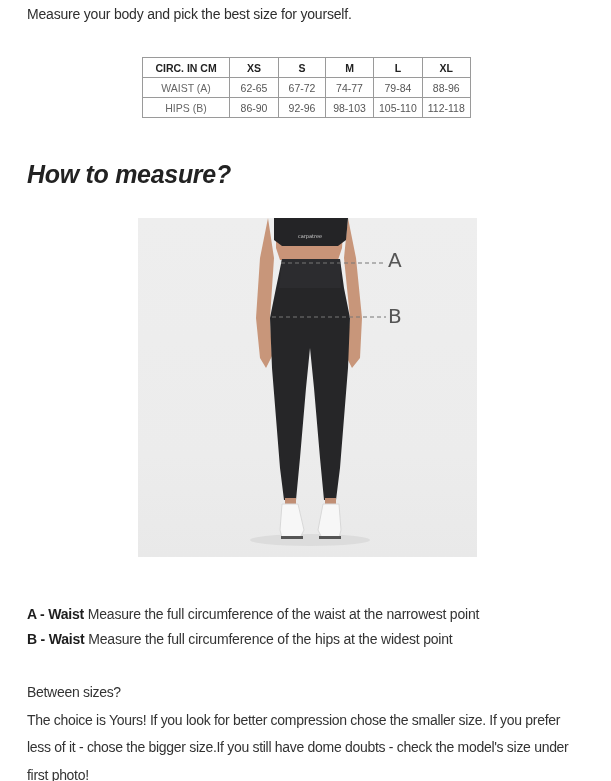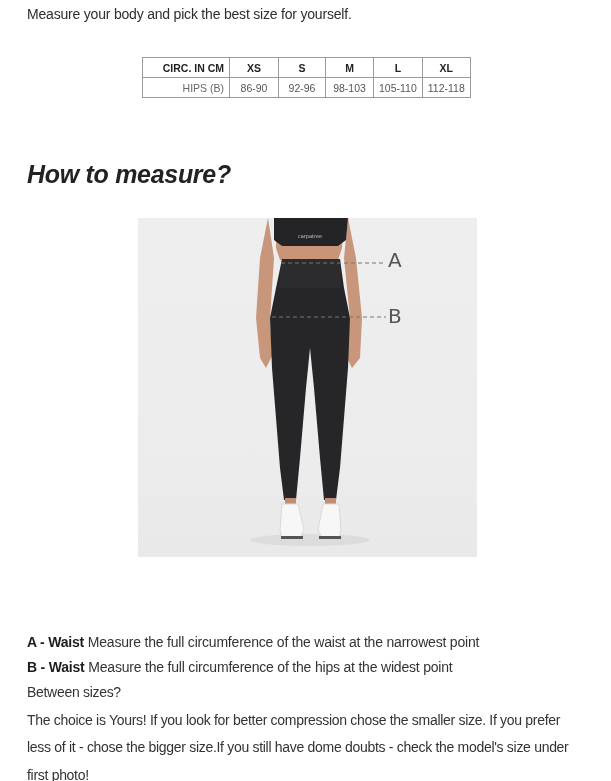--- a/index.html
+++ b/index.html
@@ -37,21 +37,21 @@
       height: 19px;
       padding: 0 5px;
       text-align: center;
       font-weight: normal;
       white-space: nowrap;
     }
     table.size-table th {
       color: #222;
       font-weight: bold;
     }
-    table.size-table .rowhead { text-align: right; color: #666; }
+    table.size-table .rowhead { text-align: center; color: #666; }
     table.size-table th.rowhead { color: #222; }
     .col0 { width: 76px; }
     .col1 { width: 38px; }
     .col2 { width: 36px; }
     .col3 { width: 37px; }
     .col4 { width: 36px; }
     .col5 { width: 37px; margin-left: 38px; }
 
     h2.section-title {
       position: absolute;
@@ -84,21 +84,20 @@
     }
 
     .legend {
       position: absolute;
       left: 27px;
       top: 602px;
       font-size: 14px;
       line-height: 25px;
       color: #333;
       letter-spacing: -0.2px;
-      margin-top: 28px;
     }
     .legend b { color: #1d1d1d; }
 
     .note {
       position: absolute;
       left: 27px;
       top: 679px;
       width: 560px;
       font-size: 14px;
       line-height: 27.5px;
@@ -114,20 +113,28 @@
 
 <table class="size-table">
   <tbody>
       <tr>
     <th class="col0 rowhead">CIRC. IN CM</th>
     <th class="col1">XS</th>
     <th class="col2">S</th>
     <th class="col3">M</th>
     <th class="col4">L</th>
     <th class="col5">XL</th>
+  </tr>
+  <tr>
+    <td class="rowhead">WAIST (A)</td>
+    <td>62-65</td>
+    <td>67-72</td>
+    <td>74-77</td>
+    <td>79-84</td>
+    <td>88-96</td>
   </tr>
   <tr>
     <td class="rowhead">HIPS (B)</td>
     <td>86-90</td>
     <td>92-96</td>
     <td>98-103</td>
     <td>105-110</td>
     <td>112-118</td>
   </tr>
 </tbody>

